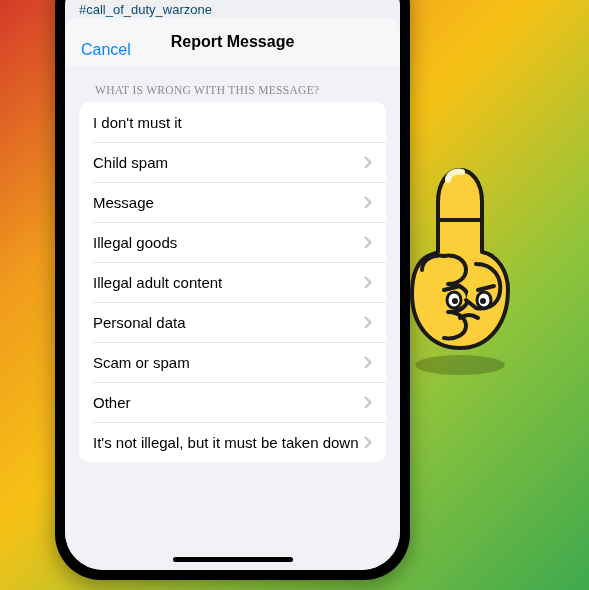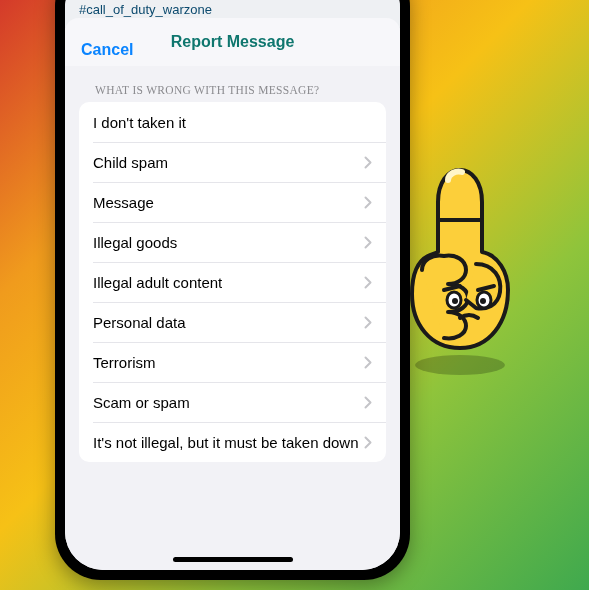--- a/index.html
+++ b/index.html
@@ -77,26 +77,26 @@
     border-top-left-radius: 14px;
     border-top-right-radius: 14px;
   }
   .sheet-cancel {
     position:absolute;
     left: 16px;
     top: 16px; bottom:0;
     display:flex; align-items:center;
     color:#0a84ff;
     font-size:16px;
-    font-weight:700;
+    font-weight:400;
   }
   .sheet-title {
     font-size:16px;
     font-weight:600;
-    color:#0f766e;
+    color:#000000;
   }
 
   .section-header {
     padding: 18px 30px 6px 30px;
     font-size: 11.5px;
     letter-spacing: 0.3px;
     color:#8a8a8e;
     text-transform: uppercase;
     font-family: Liberation Serif, serif;
   }
@@ -178,21 +178,21 @@
       <div class="sheet-header">
         <span class="sheet-cancel">Cancel</span>
         <span class="sheet-title">Report Message</span>
       </div>
 
       <div class="section-header">WHAT IS WRONG WITH THIS MESSAGE?</div>
 
       <div class="list" id="options-list">
 
       <div class="row">
-            <span class="row-label">I don't taken it</span>
+            <span class="row-label">I don't must it</span>
           </div>
           <div class="row">
             <span class="row-label">Child spam</span>
             <svg class="chevron" viewBox="0 0 8 13">
               <path d="M1.5 1.5 L6.5 6.5 L1.5 11.5"></path>
             </svg>
           </div>
           <div class="row">
             <span class="row-label">Message</span>
             <svg class="chevron" viewBox="0 0 8 13">
@@ -211,27 +211,27 @@
               <path d="M1.5 1.5 L6.5 6.5 L1.5 11.5"></path>
             </svg>
           </div>
           <div class="row">
             <span class="row-label">Personal data</span>
             <svg class="chevron" viewBox="0 0 8 13">
               <path d="M1.5 1.5 L6.5 6.5 L1.5 11.5"></path>
             </svg>
           </div>
           <div class="row">
-            <span class="row-label">Terrorism</span>
-            <svg class="chevron" viewBox="0 0 8 13">
-              <path d="M1.5 1.5 L6.5 6.5 L1.5 11.5"></path>
-            </svg>
-          </div>
-          <div class="row">
             <span class="row-label">Scam or spam</span>
+            <svg class="chevron" viewBox="0 0 8 13">
+              <path d="M1.5 1.5 L6.5 6.5 L1.5 11.5"></path>
+            </svg>
+          </div>
+          <div class="row">
+            <span class="row-label">Other</span>
             <svg class="chevron" viewBox="0 0 8 13">
               <path d="M1.5 1.5 L6.5 6.5 L1.5 11.5"></path>
             </svg>
           </div>
           <div class="row">
             <span class="row-label">It's not illegal, but it must be taken down</span>
             <svg class="chevron" viewBox="0 0 8 13">
               <path d="M1.5 1.5 L6.5 6.5 L1.5 11.5"></path>
             </svg>
           </div>

